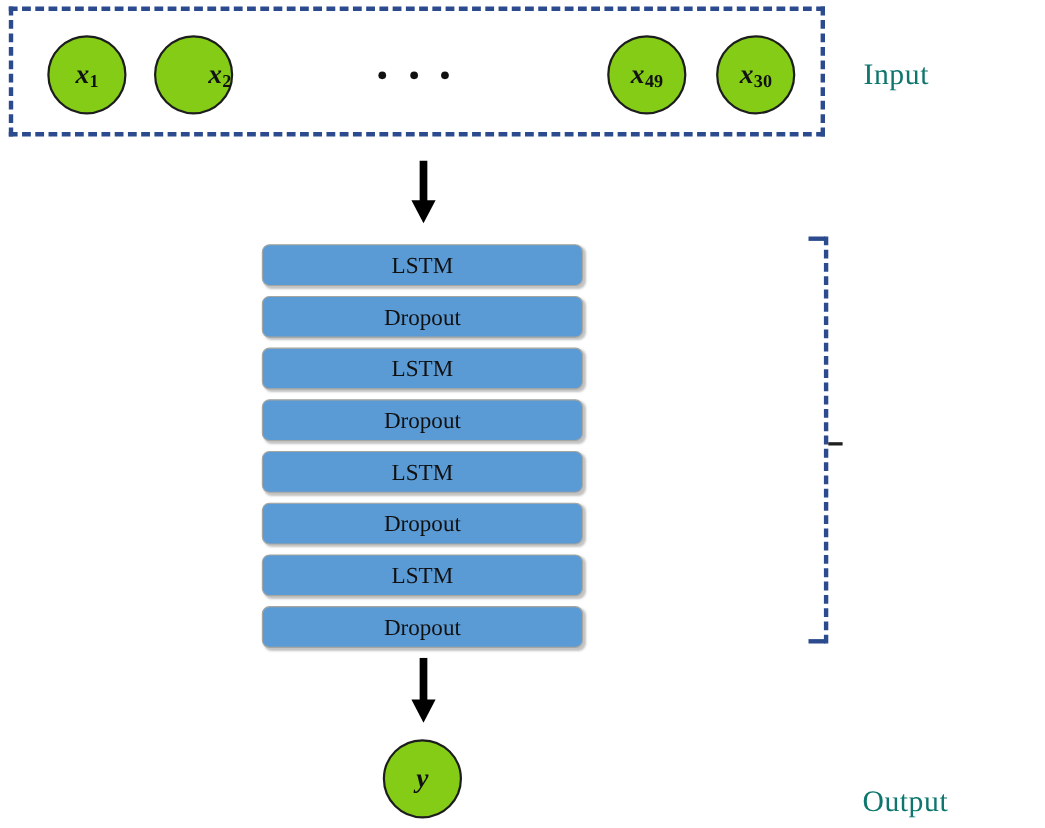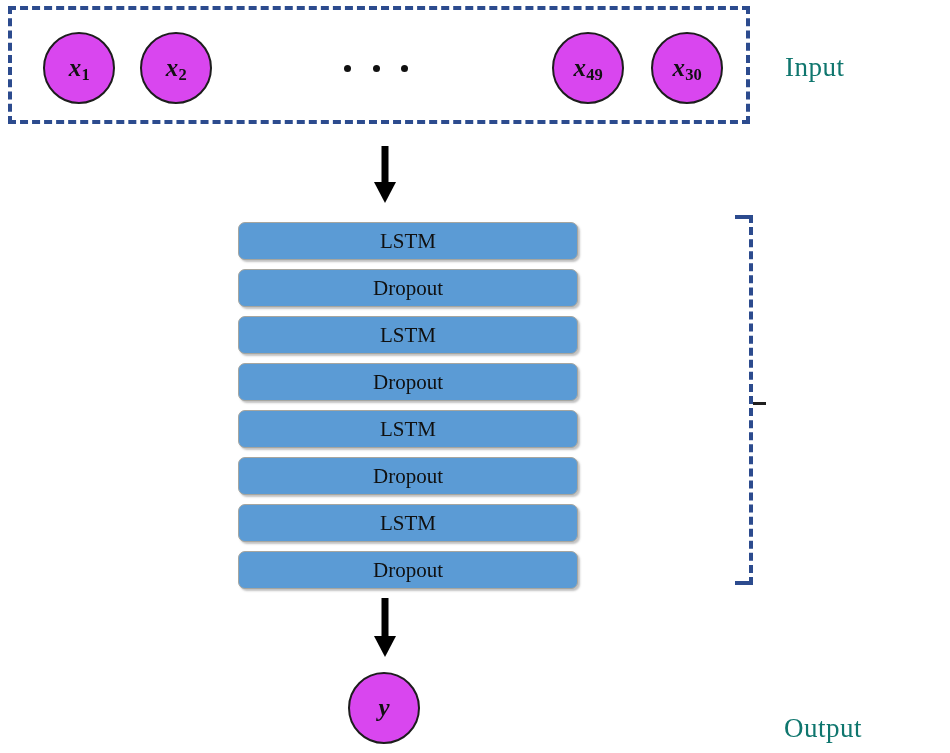--- a/index.html
+++ b/index.html
@@ -26,21 +26,21 @@
     border: 4px dashed #2c4b8e;
     box-sizing: border-box;
   }
 
   
   .node {
     position: absolute;
     width: 72px;
     height: 72px;
     border-radius: 50%;
-    background: #d946ef;
+    background: #84cc16;
     border: 2.5px solid #1d1d1d;
     box-sizing: border-box;
     display: flex;
     align-items: center;
     justify-content: center;
   }
   .node-label {
     font-family: "Liberation Serif", "DejaVu Serif", serif;
     font-style: italic;
     font-weight: bold;
@@ -100,21 +100,21 @@
 
   
   .layer-stack {
     position: absolute;
     left: 238px;
     top: 222px;
     width: 292px;
   }
   .layer-block {
     position: relative;
-    width: 340px;
+    width: 292px;
     height: 38px;
     margin-bottom: 9px;
     background: #5b9bd5;
     border: 1.5px solid #a6a6a0;
     border-radius: 7px;
     box-sizing: border-box;
     box-shadow: 2px 2px 2px rgba(120,120,120,0.45);
     display: flex;
     align-items: center;
     justify-content: center;
@@ -166,21 +166,21 @@
 
 <div id="canvas">
 
   <div class="input-box"></div>
 
   <div class="node" style="left:43px;  top:32px;">
     <span class="node-label">
       <span>x</span><sub>1</sub>
     </span>
   </div>
-  <div class="node" style="left:140px; top:32px;">
+  <div class="node" style="left:140px; top:32px;justify-content:flex-end;">
     <span class="node-label">
       <span>x</span><sub>2</sub>
     </span>
   </div>
 
   <div class="ellipsis">
     <i></i>
     <i></i>
     <i></i>
   </div>

